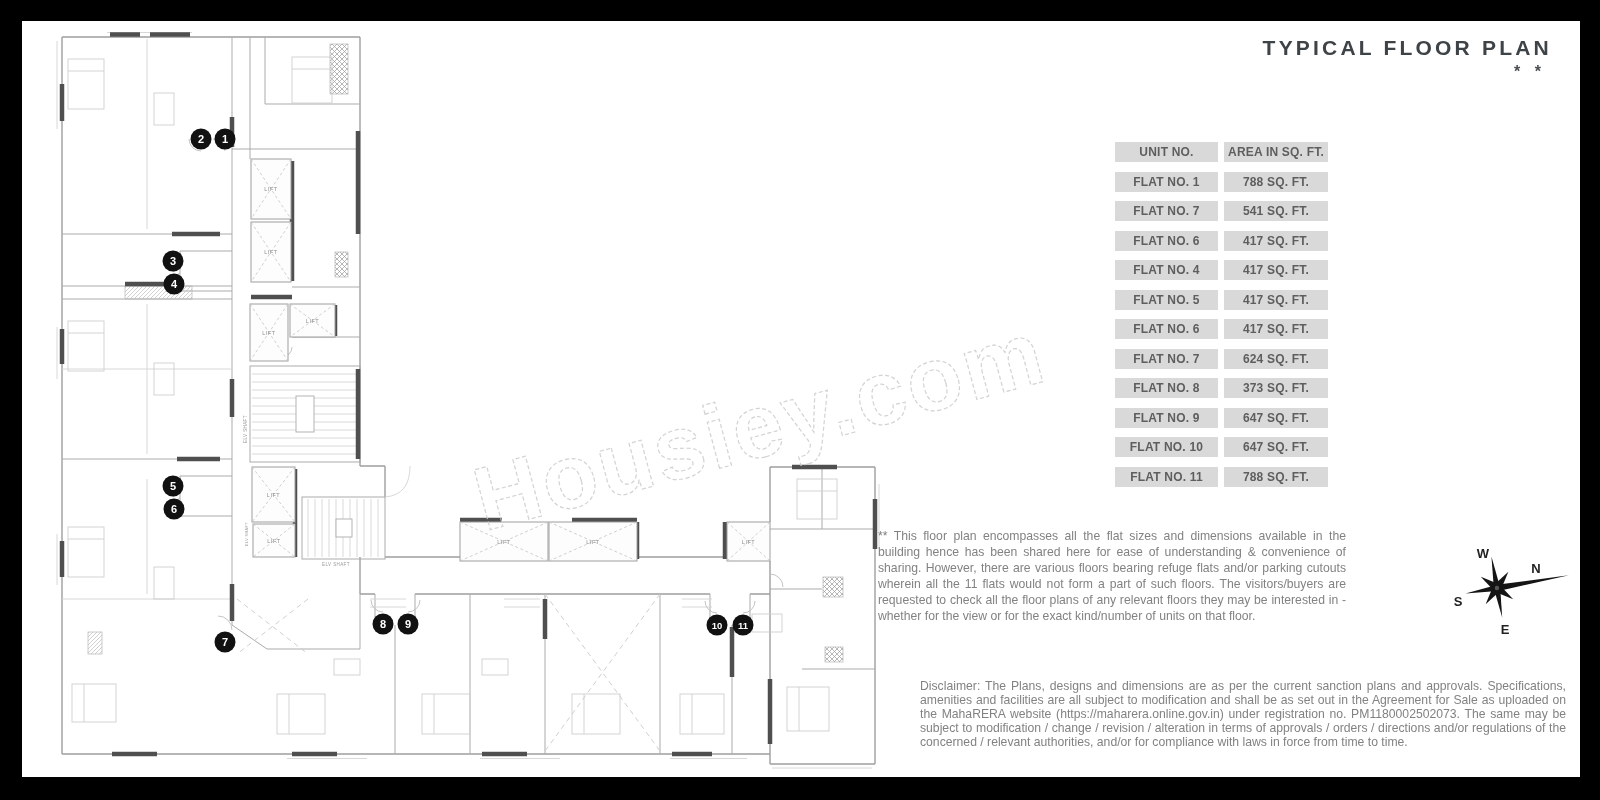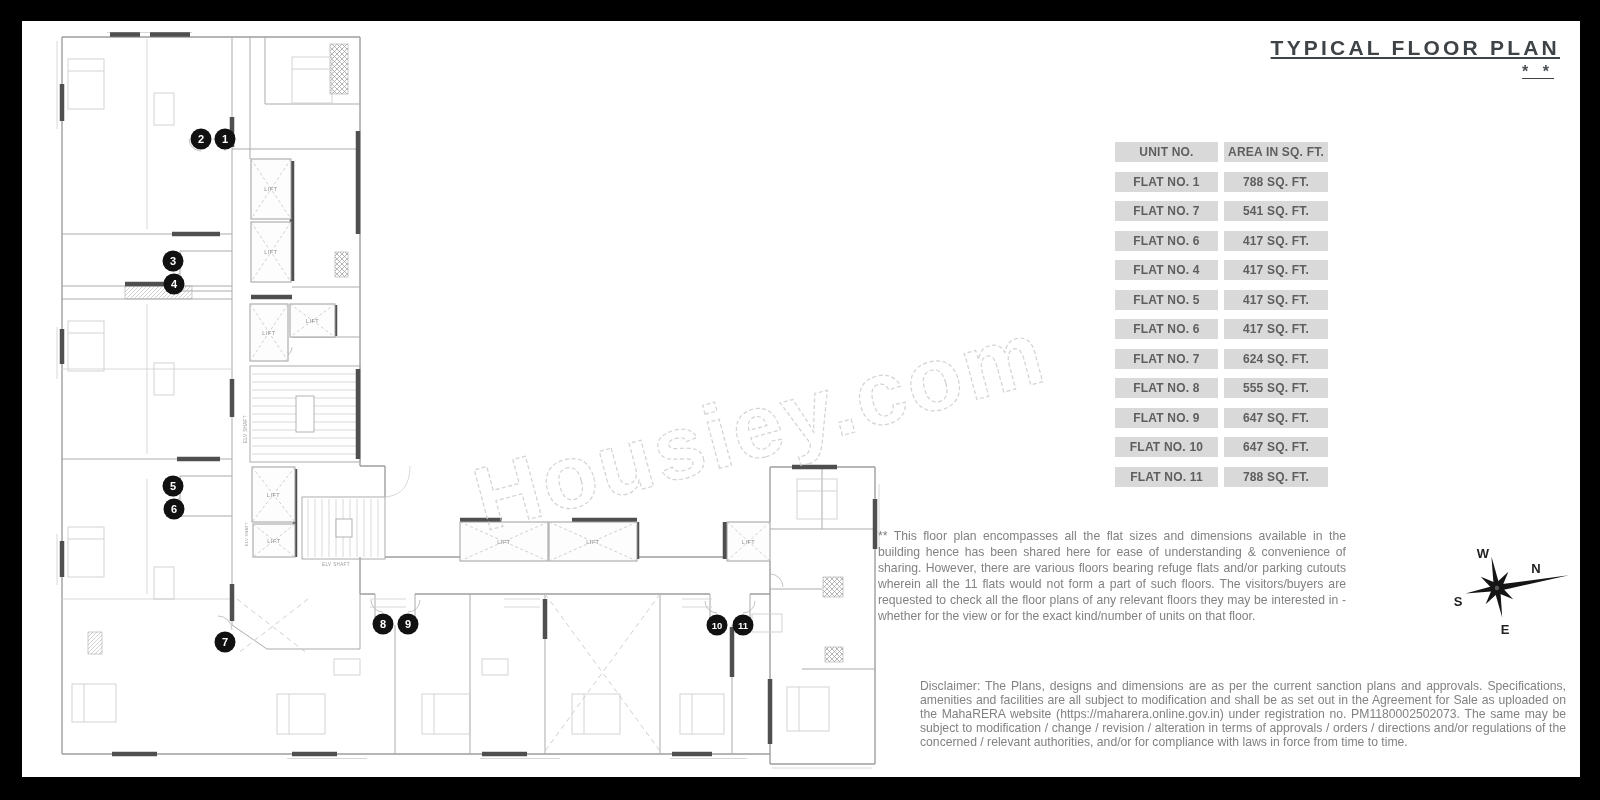--- a/index.html
+++ b/index.html
@@ -1,20 +1,20 @@
 <!DOCTYPE html>
 <html><head>
 <meta charset="utf-8">
 <style>
   html,body{margin:0;padding:0;background:#000;width:1600px;height:800px;overflow:hidden;
     font-family:"Liberation Sans", sans-serif;}
   .panel{position:absolute;left:22px;top:21px;width:1558px;height:756px;background:#ffffff;}
 
   
-  .title-block{position:absolute;right:20px;top:15px;text-align:right;color:#3e4347;text-decoration:underline;}
+  .title-block{position:absolute;right:28px;top:15px;text-align:right;color:#3e4347;}
   .title-main{font-size:21px;font-weight:bold;letter-spacing:3.2px;}
   .title-ast{font-size:16px;font-weight:bold;letter-spacing:5px;margin-top:3px;padding-right:6px;color:#4a4f54;}
 
   
   .unit-table{position:absolute;left:1093px;top:121px;display:grid;
     grid-template-columns:103px 104px;grid-auto-rows:20px;column-gap:6px;row-gap:9.5px;}
   .unit-table .cell{background:#d9d9d9;color:#5e5e5e;font-size:12px;font-weight:bold;
     letter-spacing:.2px;display:flex;align-items:center;justify-content:center;white-space:nowrap;}
 
   
@@ -269,21 +269,21 @@
       <div class="cell">417 SQ. FT.</div>
       <div class="cell">FLAT NO. 4</div>
       <div class="cell">417 SQ. FT.</div>
       <div class="cell">FLAT NO. 5</div>
       <div class="cell">417 SQ. FT.</div>
       <div class="cell">FLAT NO. 6</div>
       <div class="cell">417 SQ. FT.</div>
       <div class="cell">FLAT NO. 7</div>
       <div class="cell">624 SQ. FT.</div>
       <div class="cell">FLAT NO. 8</div>
-      <div class="cell">555 SQ. FT.</div>
+      <div class="cell">373 SQ. FT.</div>
       <div class="cell">FLAT NO. 9</div>
       <div class="cell">647 SQ. FT.</div>
       <div class="cell">FLAT NO. 10</div>
       <div class="cell">647 SQ. FT.</div>
       <div class="cell">FLAT NO. 11</div>
       <div class="cell">788 SQ. FT.</div>
     </div>
 
   <p class="note note1">** This floor plan encompasses all the flat sizes and dimensions available in the building hence has been shared here for ease of understanding &amp; convenience of sharing. However, there are various floors bearing refuge flats and/or parking cutouts wherein all the 11 flats would not form a part of such floors. The visitors/buyers are requested to check all the floor plans of any relevant floors they may be interested in - whether for the view or for the exact kind/number of units on that floor.</p>
   <p class="note note3">Disclaimer: The Plans, designs and dimensions are as per the current sanction plans and approvals. Specifications, amenities and facilities are all subject to modification and shall be as set out in the Agreement for Sale as uploaded on the MahaRERA website (https://maharera.online.gov.in) under registration no. PM1180002502073. The same may be subject to modification / change / revision / alteration in terms of approvals / orders / directions and/or regulations of the concerned / relevant authorities, and/or for compliance with laws in force from time to time.</p>

